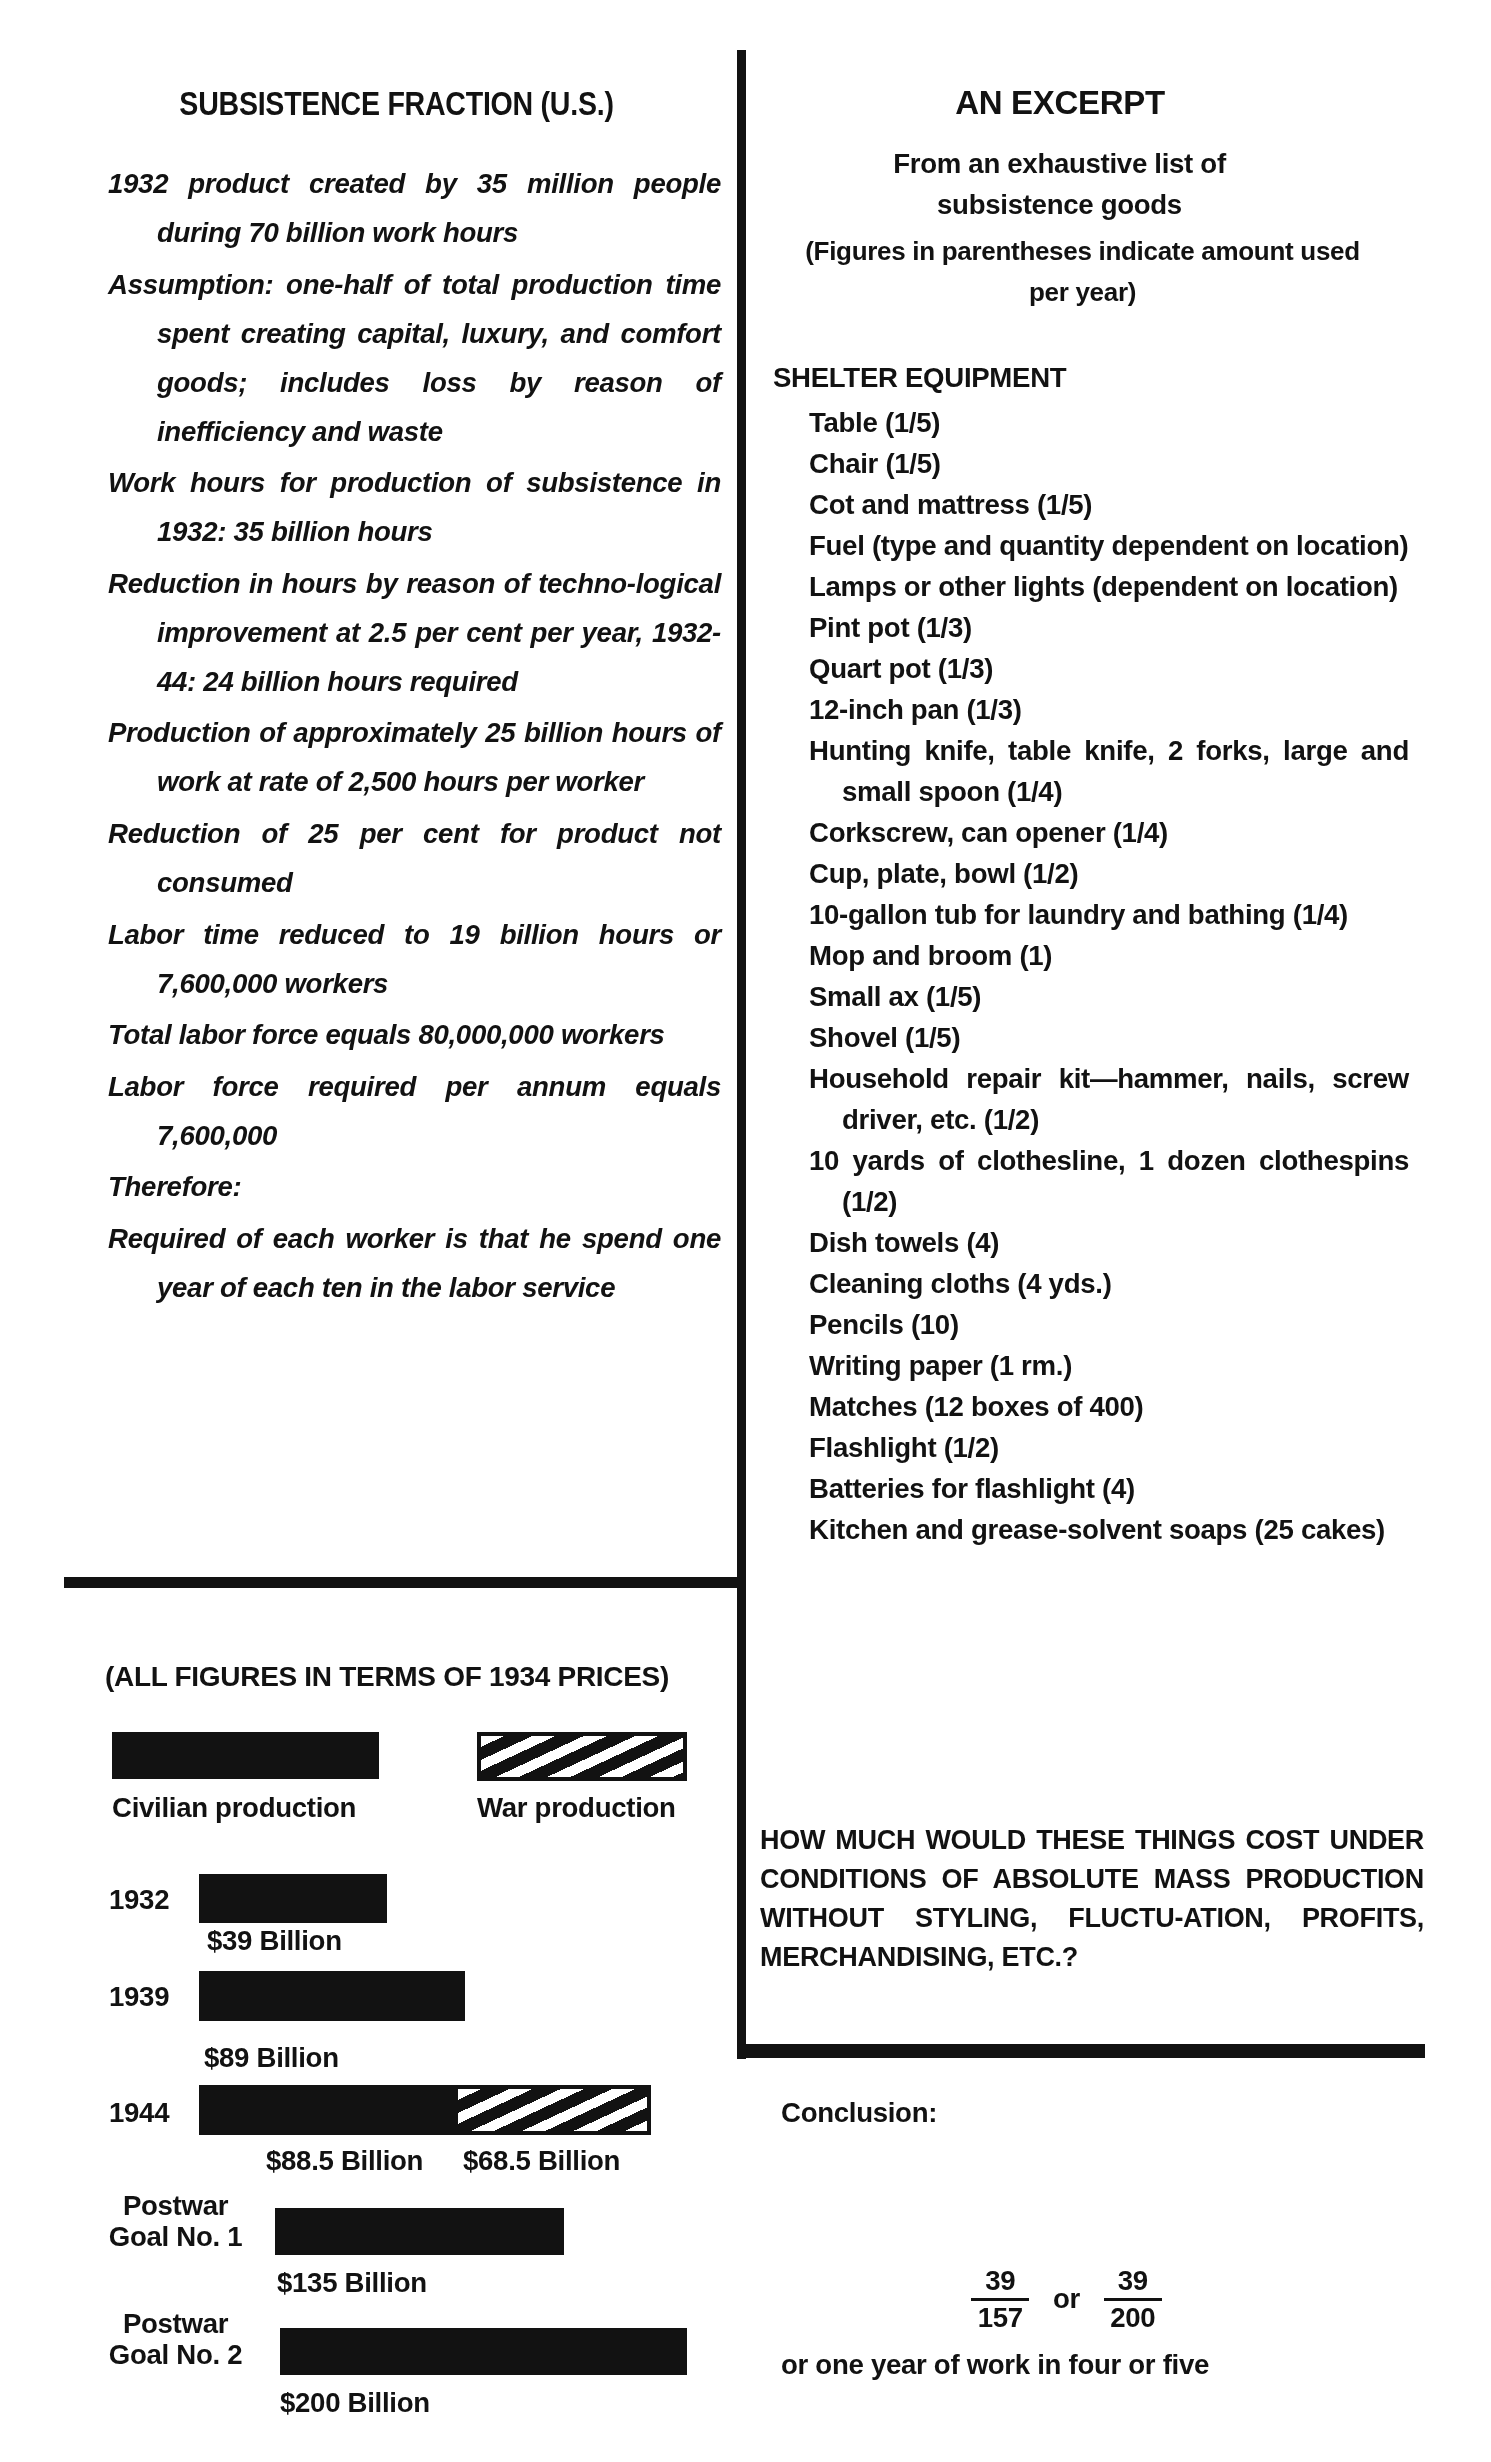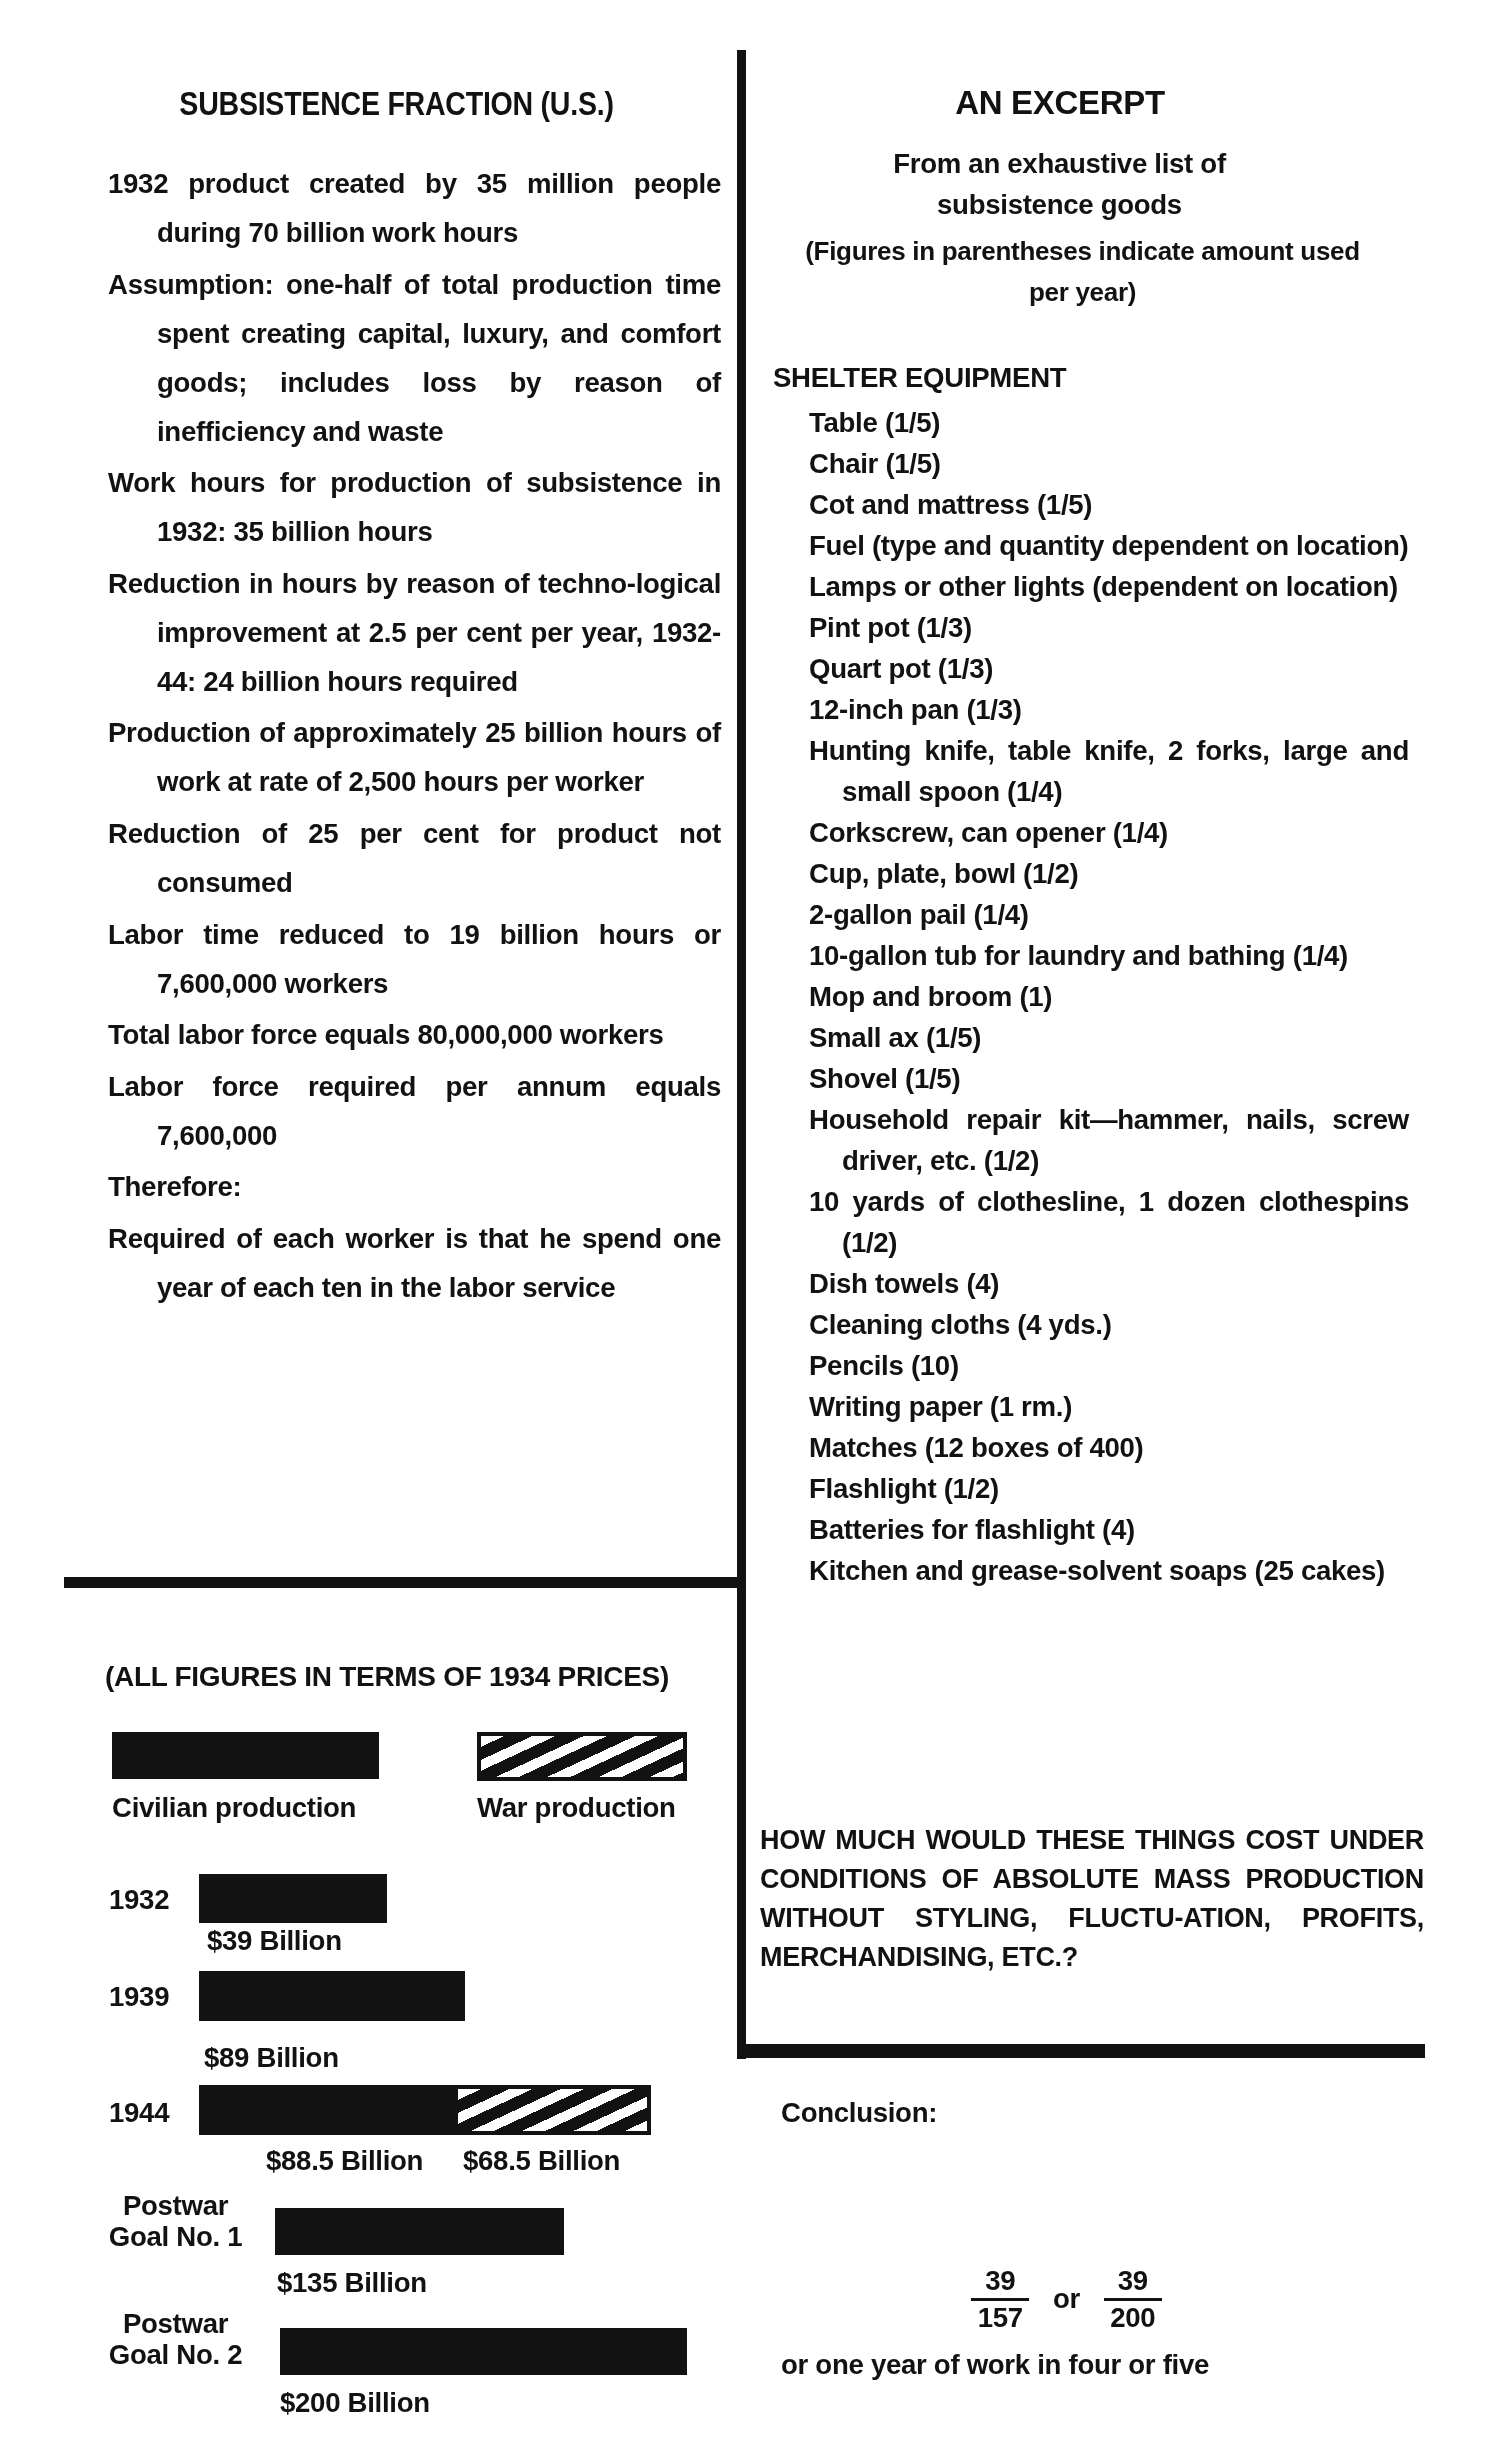--- a/index.html
+++ b/index.html
@@ -7,21 +7,21 @@
     position:relative;width:1492px;height:2462px;background:#ffffff;
     font-family:"Liberation Sans","DejaVu Sans",sans-serif;
     font-weight:700;color:#121212;letter-spacing:-0.3px;overflow:hidden;
   }
   .abs{position:absolute;}
   
   .rule{background:#121212;}
   
   .title{font-size:34px;text-align:center;transform:scaleX(.84);transform-origin:center;white-space:nowrap;}
   .paras p{margin:0 0 2.6px 0;font-size:27.6px;line-height:49px;text-align:justify;
-    padding-left:49px;text-indent:-49px;}
+    padding-left:49px;text-indent:-49px;font-style:italic;}
   .paras .bold-final{font-size:27.6px;}
   
   .chart-header{font-size:28px;}
   .bar{background:#121212;}
   .bar.hatched{
     background:repeating-linear-gradient(155deg,#ffffff 0 9.8px,#121212 9.8px 21.7px);
     border:4.6px solid #121212;box-sizing:border-box;
   }
   .legend-label,.bar-value,.row-label{font-size:27.6px;}
   .swatch-solid{background:#121212;}
@@ -113,21 +113,20 @@
       <li>Chair (1/5)</li>
       <li>Cot and mattress (1/5)</li>
       <li>Fuel (type and quantity dependent on location)</li>
       <li>Lamps or other lights (dependent on location)</li>
       <li>Pint pot (1/3)</li>
       <li>Quart pot (1/3)</li>
       <li>12-inch pan (1/3)</li>
       <li>Hunting knife, table knife, 2 forks, large and small spoon (1/4)</li>
       <li>Corkscrew, can opener (1/4)</li>
       <li>Cup, plate, bowl (1/2)</li>
-      <li>2-gallon pail (1/4)</li>
       <li>10-gallon tub for laundry and bathing (1/4)</li>
       <li>Mop and broom (1)</li>
       <li>Small ax (1/5)</li>
       <li>Shovel (1/5)</li>
       <li>Household repair kit—hammer, nails, screw driver, etc. (1/2)</li>
       <li>10 yards of clothesline, 1 dozen clothespins (1/2)</li>
       <li>Dish towels (4)</li>
       <li>Cleaning cloths (4 yds.)</li>
       <li>Pencils (10)</li>
       <li>Writing paper (1 rm.)</li>

